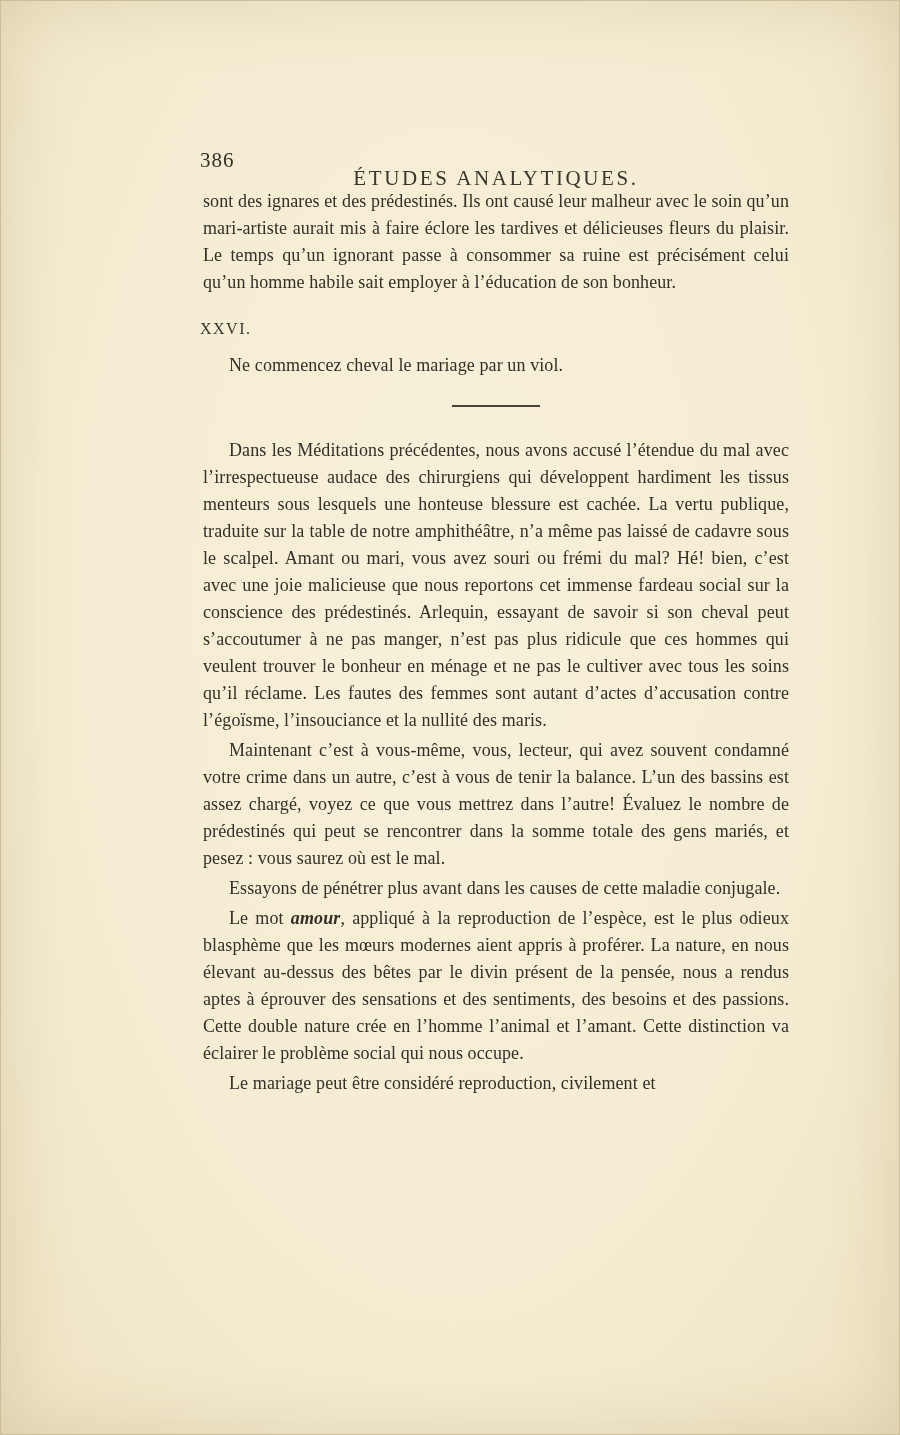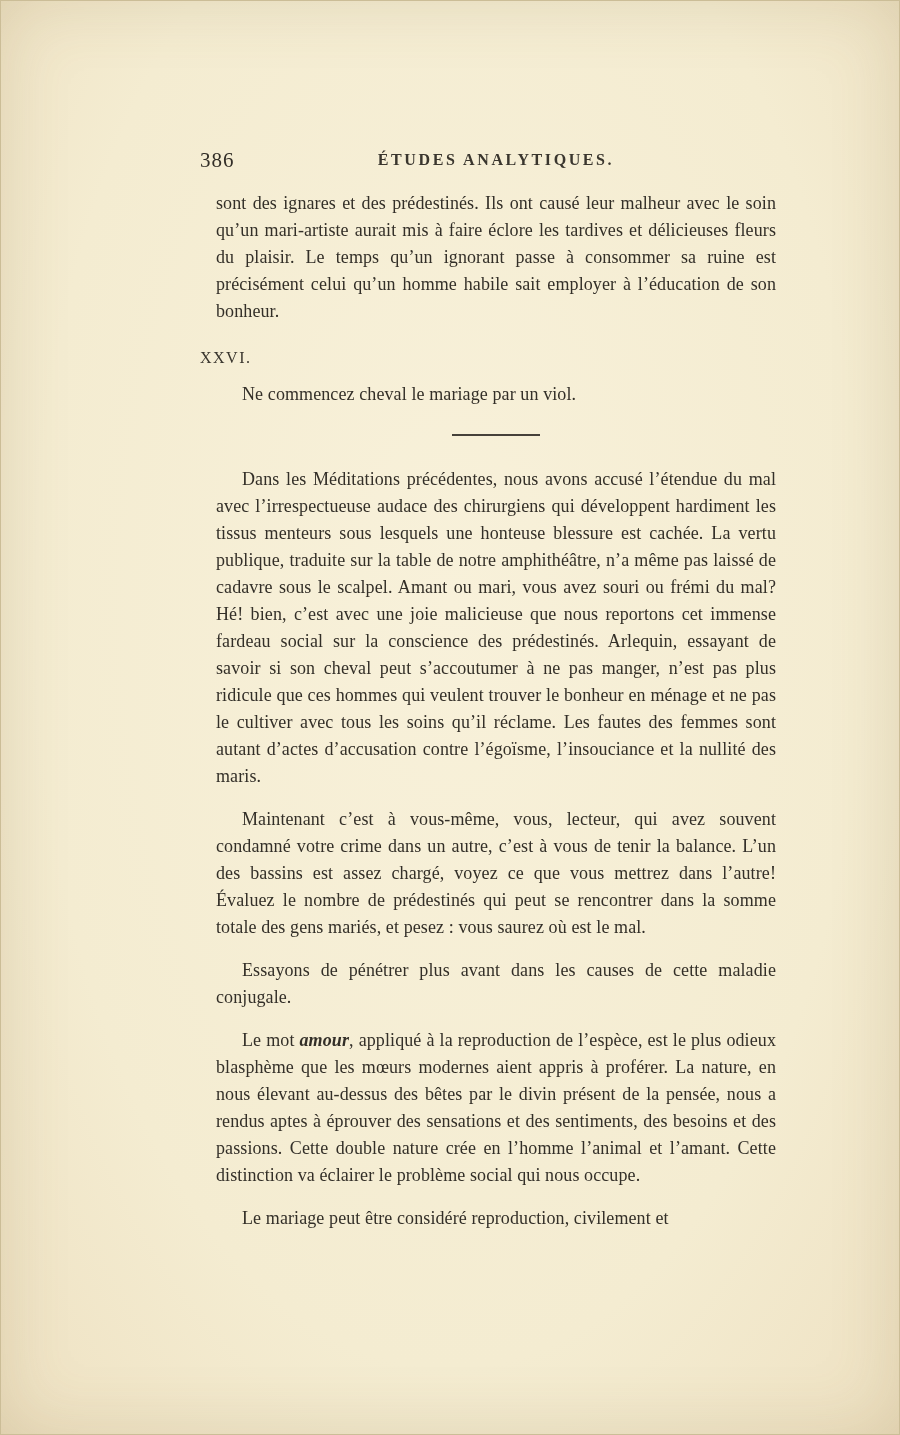--- a/index.html
+++ b/index.html
@@ -36,29 +36,29 @@
     position: absolute;
     left: 0;
     top: 0;
     font-size: 21px;
     letter-spacing: 1px;
   }
   .running-header {
     position: absolute;
     left: 0;
     right: 0;
-    top: 3px;
+    top: 18px;
     text-align: center;
-    font-size: 16px;
-    font-weight: bold;
+    font-size: 21px;
+    font-weight: normal;
     letter-spacing: 2.6px;
     color: #3a362e;
   }
   .para {
-    margin: 16px;
+    margin: 3px;
     font-size: 18px;
     line-height: 27px;
     text-align: justify;
     letter-spacing: 0.1px;
   }
   .para.indent { text-indent: 26px; }
   .para.no-indent { text-indent: 0; }
   .para em { font-style: italic; font-weight: bold; }
   .chapter-number {
     margin-top: 24px;

